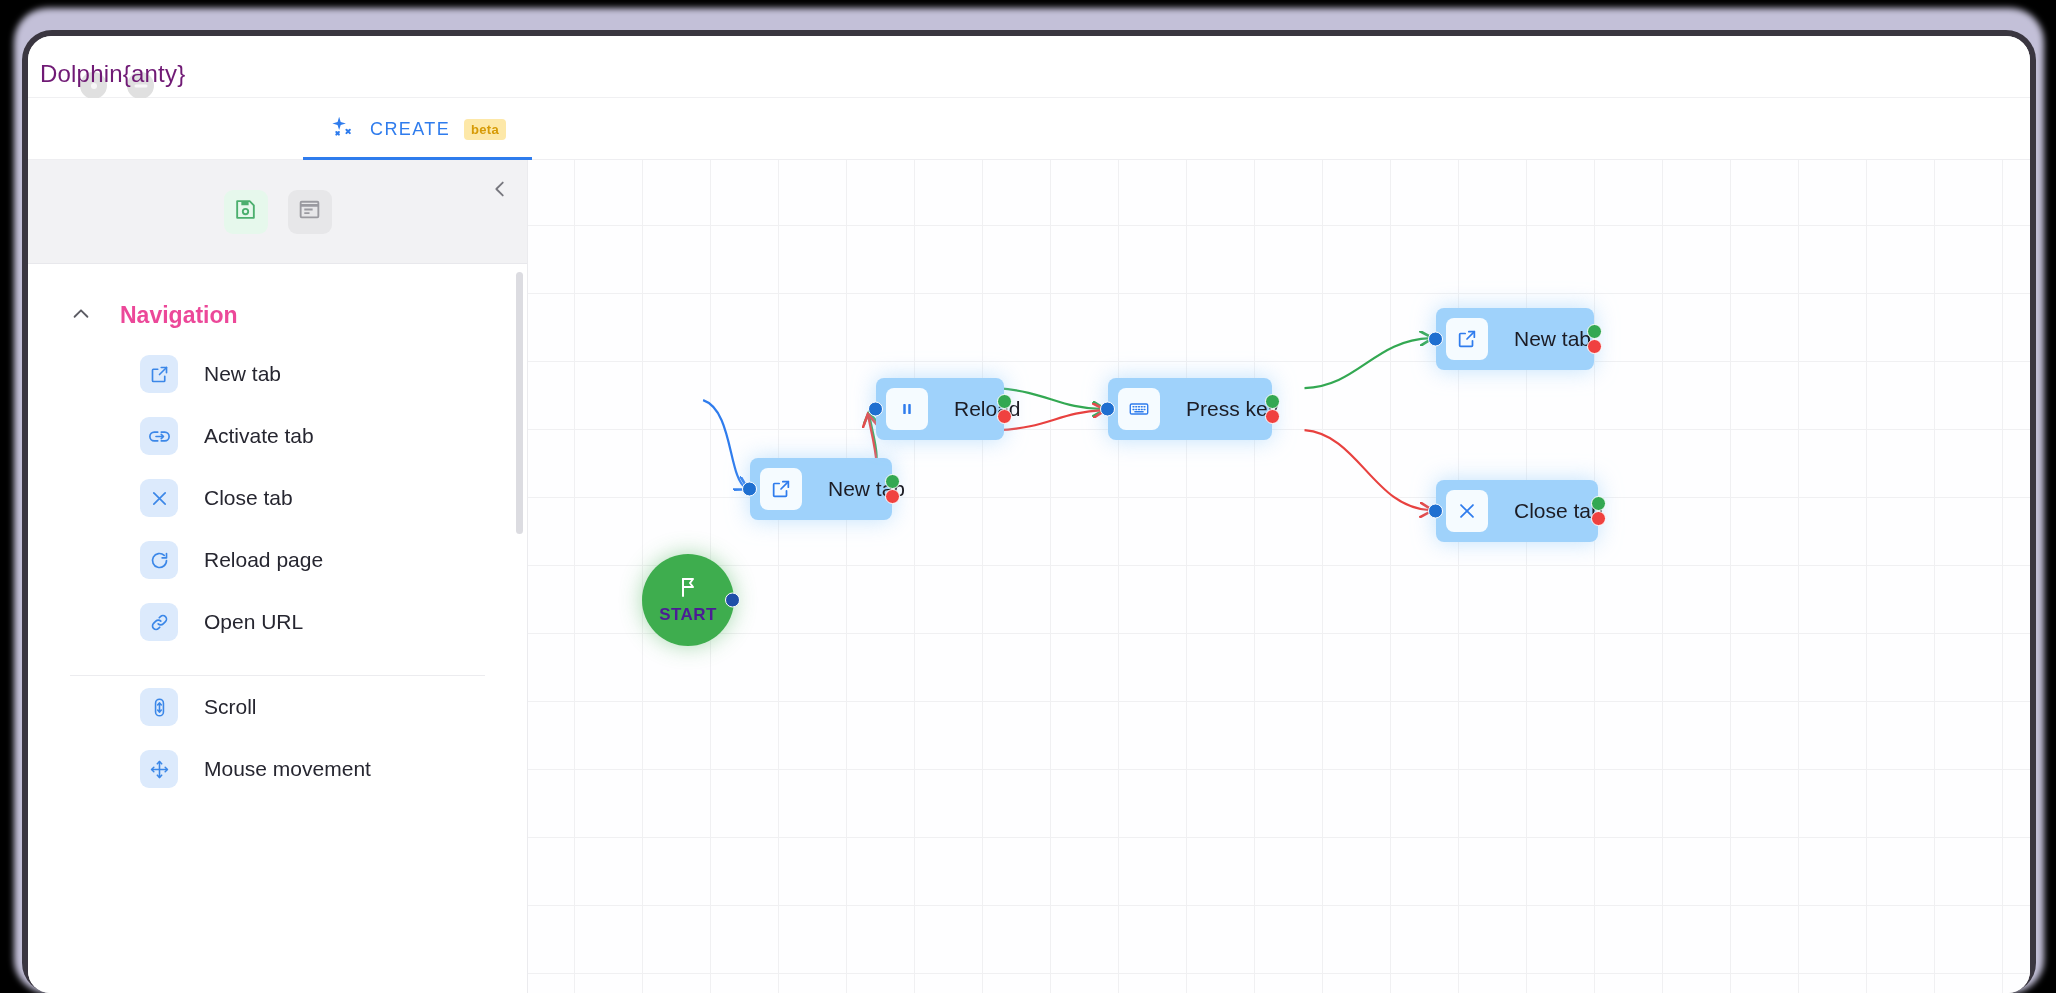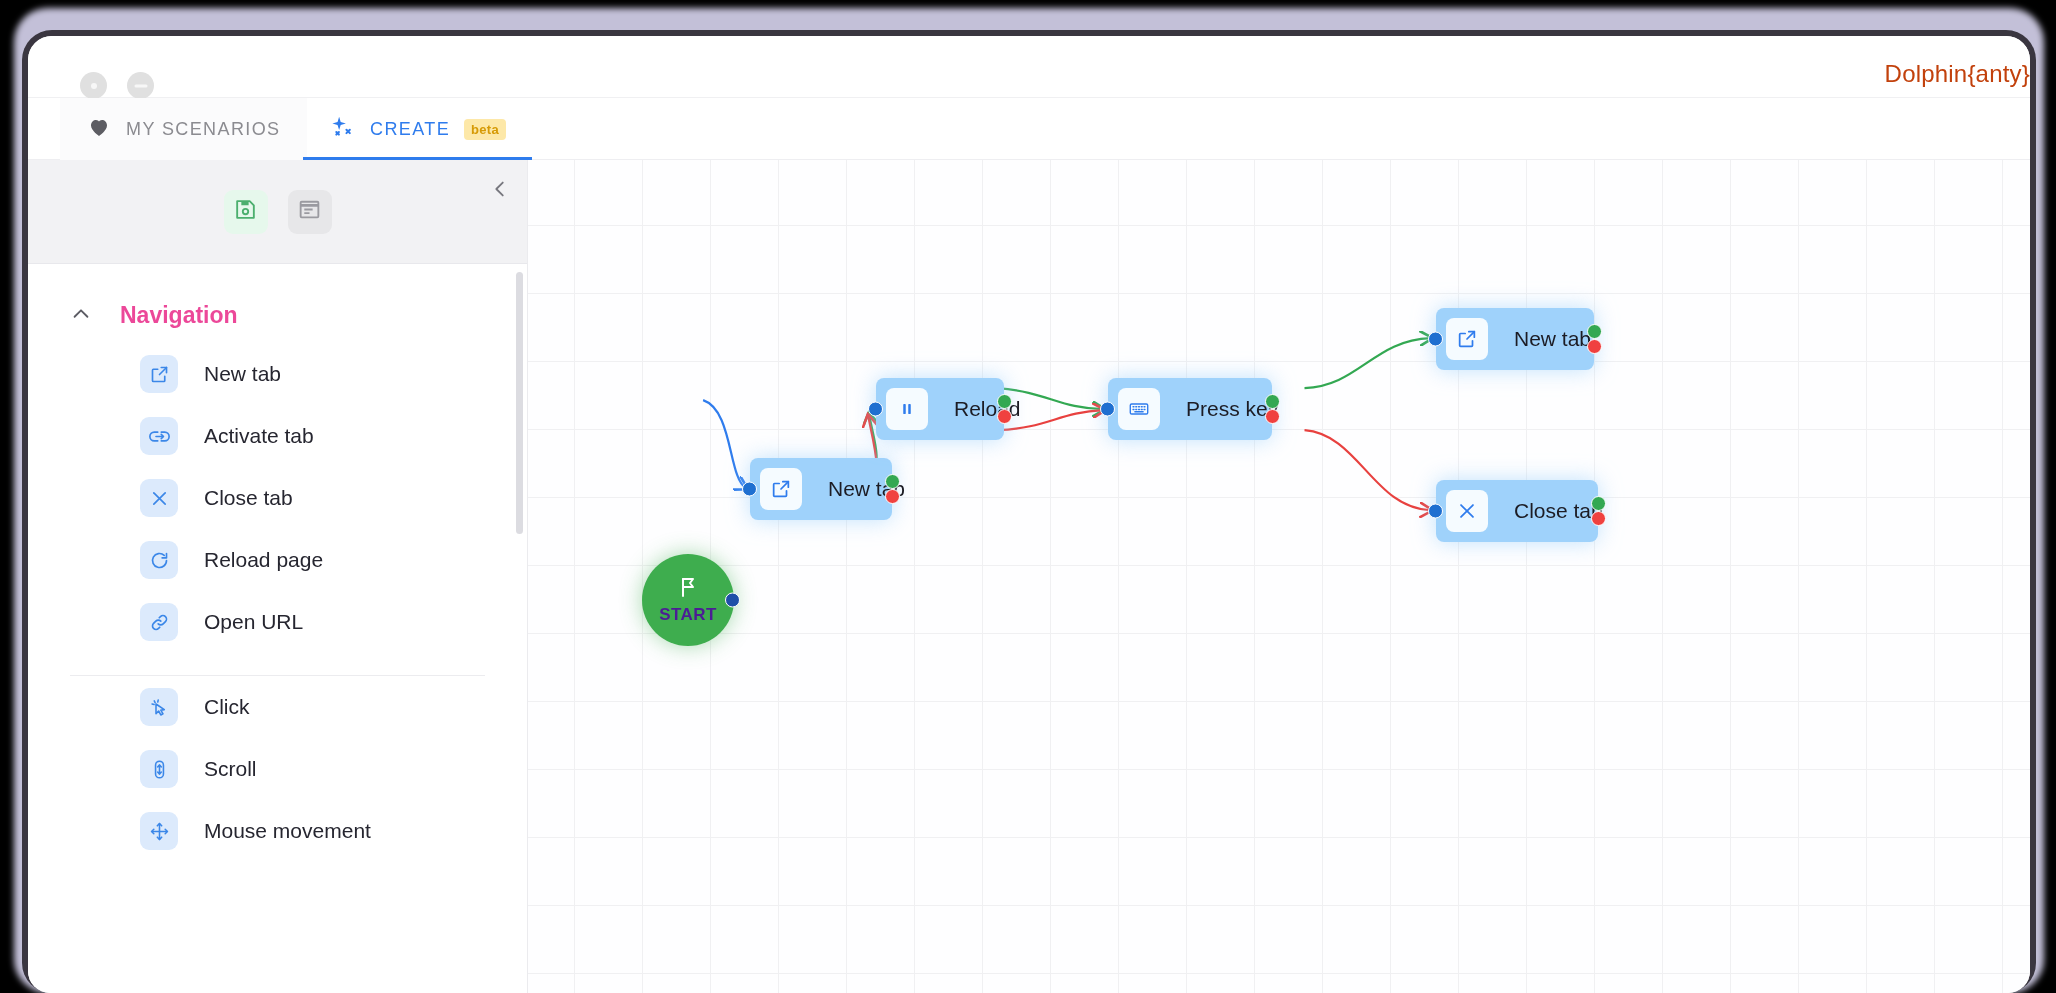--- a/index.html
+++ b/index.html
@@ -67,23 +67,23 @@
   }
   .win-dot .glyph-bar {
     position: absolute; left: 50%; top: 50%;
     transform: translate(-50%,-50%);
     width: 13px; height: 3px; border-radius: 2px;
     background: #f7f7f7;
   }
   #app-title {
     position: absolute; left: 0; right: 0; top: 0;
     height: 62px; line-height: 76px;
-    text-align: right;
+    text-align: left;
     font-size: 24px;
-    color: #c2410c;
+    color: #701a75;
     letter-spacing: .2px;
     padding-left: 12px;
   }
 
   
   #tabbar {
     position: relative;
     height: 62px;
     background: #ffffff;
     border-bottom: 1px solid #eeeef1;
@@ -330,28 +330,20 @@
         <span class="glyph-dot"></span>
       </div>
       <div class="win-dot min">
         <span class="glyph-bar"></span>
       </div>
       <div id="app-title">Dolphin{anty}</div>
     </div>
 
     <div id="tabbar">
 
-      <div class="tab scenarios">
-        <span class="heart-icon">
-          <svg width="26" height="24" viewBox="0 0 24 24" fill="currentColor">
-            <path d="M12 21s-8-5.2-8-10.4C4 6.9 6.5 5 9 5c1.6 0 2.6.8 3 1.5C12.4 5.8 13.4 5 15 5c2.5 0 5 1.9 5 5.6C20 15.8 12 21 12 21z"></path>
-          </svg>
-        </span>
-        <span class="tab-label">MY SCENARIOS</span>
-      </div>
 
       <div class="tab create">
         <span class="sparkle-icon">
           <svg width="27" height="27" viewBox="0 0 24 24" fill="none" stroke="currentColor" stroke-width="1.8" stroke-linecap="round">
             <path d="M9 2.5 L10.4 7 L15 8.4 L10.4 9.8 L9 14.3 L7.6 9.8 L3 8.4 L7.6 7 Z" fill="currentColor" stroke="none"></path>
             <path d="M15.5 14 L18.5 17"></path>
               <path d="M18.5 14 L15.5 17"></path>
             <path d="M6.5 16 L8.8 18.3"></path>
               <path d="M8.8 16 L6.5 18.3"></path>
           </svg>
@@ -481,31 +473,20 @@
                 </svg>
               </span>
               <span class="sb-label">Open URL</span>
             </div>
           </div>
 
           <div class="sb-divider"></div>
 
           <div class="section">
 
-            <div class="sb-item">
-              <span class="sb-ico">
-                <svg width="21" height="21" viewBox="0 0 24 24" fill="none" stroke="currentColor" stroke-width="1.8" stroke-linecap="round" stroke-linejoin="round">
-                  <path d="M8 8 L8 19 L11 16 L13.5 20.5 L16 19.2 L13.5 15 L17.5 14.5 Z"></path>
-                  <path d="M6 4.5 L7 6.5"></path>
-                    <path d="M10.5 3.5 L10 5.8"></path>
-                    <path d="M3.5 8 L5.8 8.6"></path>
-                </svg>
-              </span>
-              <span class="sb-label">Click</span>
-            </div>
 
             <div class="sb-item">
               <span class="sb-ico">
                 <svg width="21" height="21" viewBox="0 0 24 24" fill="none" stroke="currentColor" stroke-width="1.8" stroke-linecap="round" stroke-linejoin="round">
                   <rect x="7.5" y="2.5" width="9" height="19" rx="4.5"></rect>
                   <path d="M12 7 L12 17"></path>
                   <path d="M10 9 L12 7 L14 9"></path>
                     <path d="M10 15 L12 17 L14 15"></path>
                 </svg>
               </span>

